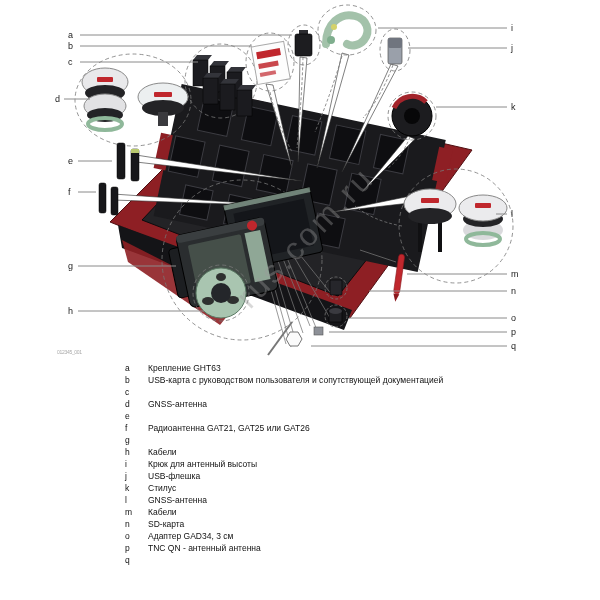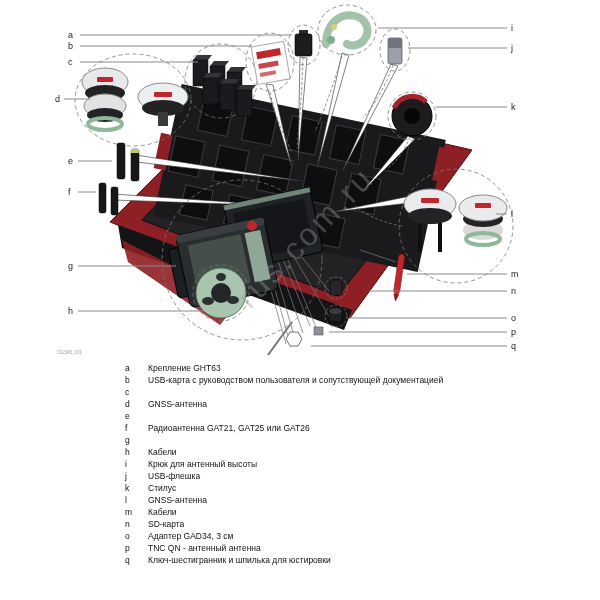--- a/index.html
+++ b/index.html
@@ -330,17 +330,16 @@
     <div class="lrow">
         <span class="lletter">o</span>
         <span class="ltext">Адаптер GAD34, 3 см</span>
       </div>
     <div class="lrow">
         <span class="lletter">p</span>
         <span class="ltext">TNC QN - антенный антенна</span>
       </div>
     <div class="lrow">
         <span class="lletter">q</span>
-        <span class="ltext">Ключ-шестигранник и шпилька для юстировки</span>
       </div>
   </div>
 
 </div>
 
 </body></html>

